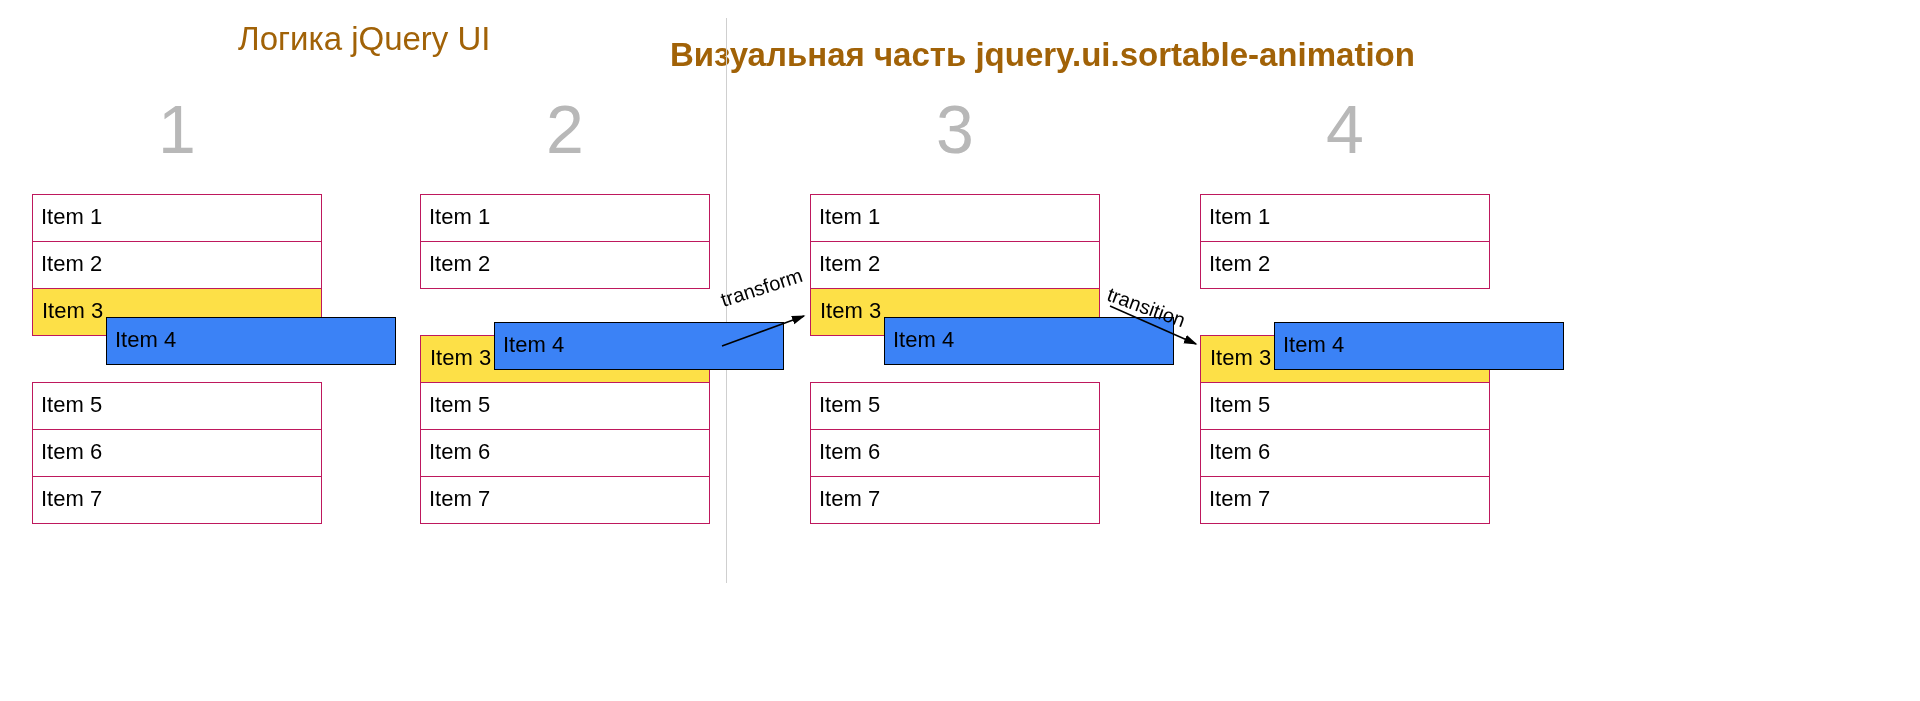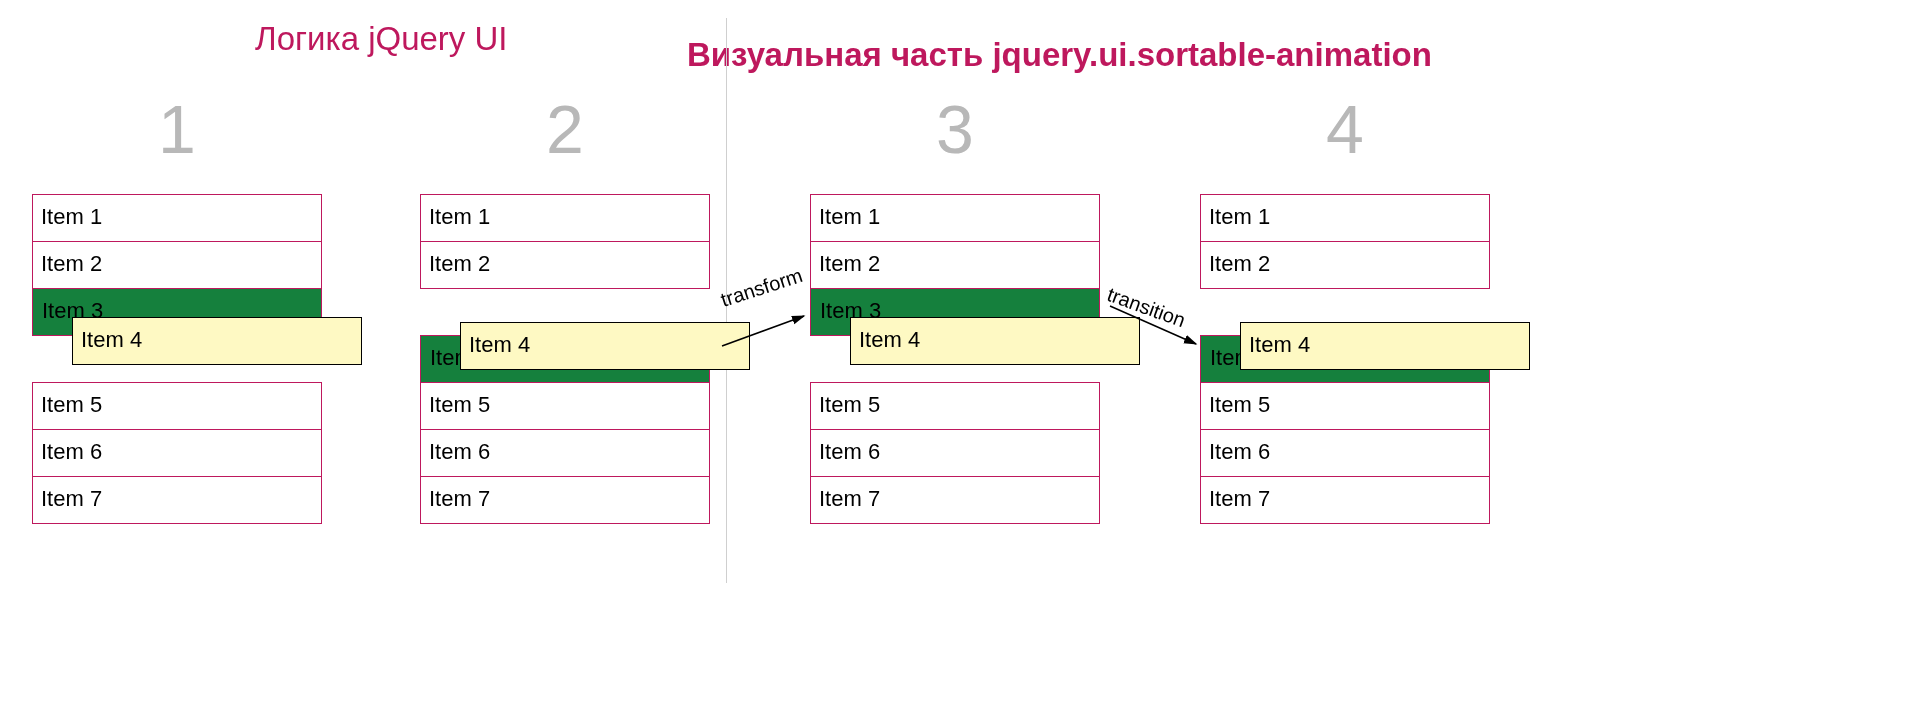--- a/index.html
+++ b/index.html
@@ -7,23 +7,22 @@
     font-family: -apple-system, BlinkMacSystemFont, "Segoe UI", Arial, sans-serif;
     background: #ffffff;
     width: 1920px;
     height: 701px;
     position: relative;
   }
   .section-title {
     position: absolute;
     font-size: 33px;
     font-weight: 300;
-    color: #be185d;
+    color: #a16207;
     white-space: nowrap;
-    margin-left: 17px;
   }
   .stage-number {
     position: absolute;
     font-size: 68px;
     font-weight: 300;
     color: #b8b8b8;
     text-align: center;
     width: 290px;
   }
   .list {
@@ -33,31 +32,32 @@
   .item {
     border: 1px solid #be185d;
     height: 48px;
     line-height: 44px;
     padding-left: 8px;
     font-size: 22px;
     color: #000;
     background: #fff;
     margin-top: -1px;
   }
-  .item.yellow { background: #15803d; padding-left: 9px; }
+  .item.yellow { background: #fde047; padding-left: 9px; }
   .drag {
     position: absolute;
     width: 290px;
     height: 48px;
     line-height: 44px;
     padding-left: 8px;
     font-size: 22px;
     color: #000;
-    background: #fef9c3;
+    background: #3b82f6;
     border: 1px solid #000;
+    margin-left: 34px;
   }
   .gap { height: 48px; margin-top: -1px; }
   .divider {
     position: absolute;
     width: 1px;
     height: 565px;
     background: #cfcfcf;
   }
   .arrow-label {
     position: absolute;

